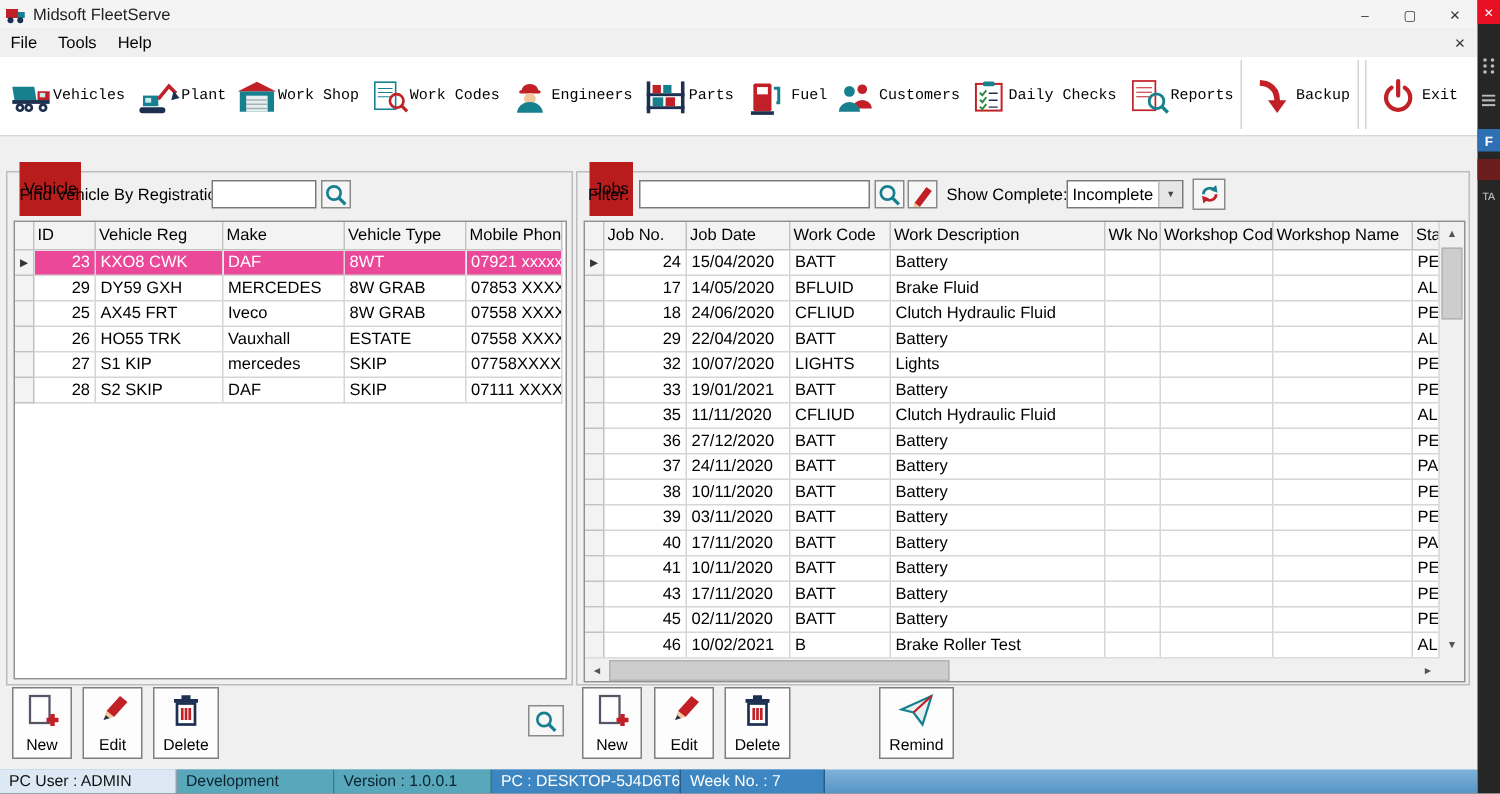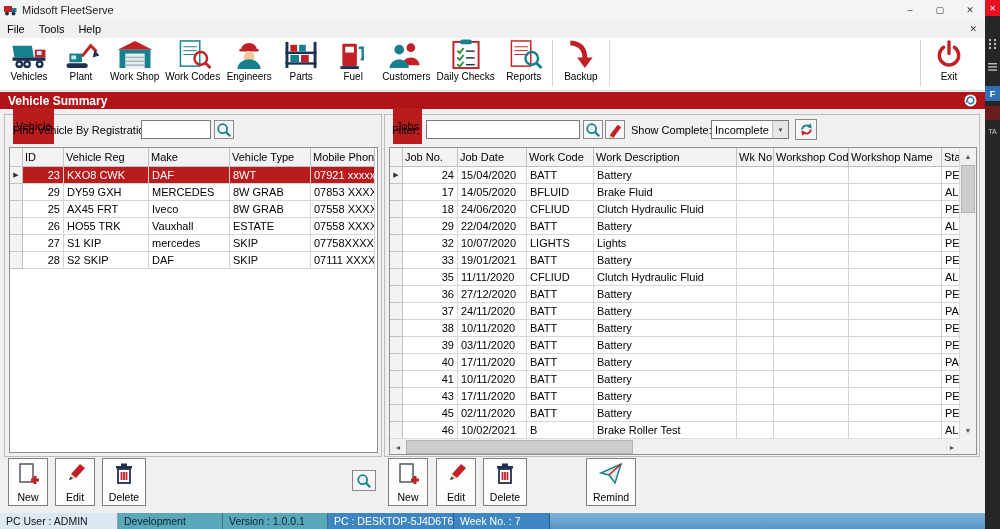--- a/index.html
+++ b/index.html
@@ -15,21 +15,21 @@
   .wc{width:30px;height:100%;display:flex;align-items:center;justify-content:center;
       font-size:9px;color:#333;}
   .menubar{position:absolute;left:0;top:19px;width:985px;height:19px;background:#f0f0f0;
            border-bottom:1px solid #e0e0e0;display:flex;align-items:center;}
   .mitem{padding:2px 7px;}
   .mclose{margin-left:auto;margin-right:8px;font-size:9px;color:#333;}
 
   
   .toolbar{position:absolute;left:0;top:38px;width:985px;height:53px;background:#fff;
            border-bottom:1px solid #d8d8d8;display:flex;align-items:flex-start;padding-left:3px;box-sizing:border-box;}
-  .tbtn{min-width:46px;padding:1px 3px 0;height:50px;display:flex;flex-direction:column;align-items:center;}
+  .tbtn{min-width:46px;padding:1px 3px 0;height:50px;display:flex;flex-direction:row;align-items:center;font-family:Liberation Mono, monospace;}
   .tbtn svg{display:block;}
   .tlabel{font-size:10px;white-space:nowrap;margin-top:1px;}
   .tsep{width:1px;height:46px;background:#d4d4d4;margin:2px 2px 0;}
   .tspacer{flex:1;}
 
   
   .banner{position:absolute;left:0;top:92px;width:985px;height:17px;background:#b11418;color:#fff;
           display:flex;align-items:center;}
   .banner .btitle{font-weight:bold;font-size:12px;margin-left:8px;}
   .banner .bicon{margin-left:auto;margin-right:7px;display:flex;}
@@ -59,21 +59,21 @@
   .vtable{width:365px;}
   .jtable{width:570px;}
   table.grid th{font-weight:normal;background:#f3f3f3;border-right:1px solid #c2c2c2;
      border-bottom:1px solid #c2c2c2;height:18px;text-align:left;padding:0 2px;
      overflow:hidden;white-space:nowrap;}
   table.grid td{border-right:1px solid #d6d6d6;border-bottom:1px solid #d6d6d6;height:16px;
      padding:0 3px;overflow:hidden;white-space:nowrap;background:#fff;}
   table.grid .mk{background:#f3f3f3;border-right:1px solid #c2c2c2;border-bottom:1px solid #c2c2c2;
      text-align:center;font-size:7px;color:#333;padding:0;}
   table.grid td.num{text-align:right;}
-  tr.sel td:not(.mk){background:#b91c1c;color:#fff;margin-left:21px;}
+  tr.sel td:not(.mk){background:#ec4899;color:#fff;margin-left:21px;}
   .vtable th:nth-child(1){width:12px;} .vtable th:nth-child(2){width:36px;}
   .vtable th:nth-child(3){width:80px;} .vtable th:nth-child(4){width:76px;}
   .vtable th:nth-child(5){width:76px;} .vtable th:nth-child(6){width:auto;}
   .jtable th:nth-child(1){width:12px;} .jtable th:nth-child(2){width:50px;}
   .jtable th:nth-child(3){width:64px;margin-top:22px;} .jtable th:nth-child(4){width:62px;}
   .jtable th:nth-child(5){width:138px;}.jtable th:nth-child(6){width:32px;}
   .jtable th:nth-child(7){width:70px;} .jtable th:nth-child(8){width:88px;}
   .jtable th:nth-child(9){width:auto;}
 
   
@@ -268,30 +268,20 @@
     <div class="tsep"></div>
     <div class="tbtn" style="margin-right:10px;">
       <svg width="40" height="31" viewBox="0 0 40 32">
           <path d="M14.5,8.5 a10,10 0 1 0 11,0" fill="none" stroke="#c02026" stroke-width="3.5" stroke-linecap="round"></path>
           <line x1="20" y1="3" x2="20" y2="15" stroke="#c02026" stroke-width="3.5" stroke-linecap="round"></line>
         </svg>
       <div class="tlabel">Exit</div>
     </div>
   </div>
 
-  <div class="banner">
-    <span class="btitle">Vehicle Summary</span>
-    <span class="bicon">
-      <svg width="15" height="15" viewBox="0 0 20 20">
-          <circle cx="10" cy="10" r="8" fill="#fff"></circle>
-          <path d="M5.5,10 a4.5,4.5 0 1 1 2,3.6" stroke="#2d6fb4" stroke-width="2" fill="none"></path>
-          <polygon points="5.5,8.5 8.5,12.5 3,12.5" fill="#2d6fb4"></polygon>
-        </svg>
-    </span>
-  </div>
 
   <div class="gb gb-left">
     <span class="glabel">Vehicle</span>
     <span class="flabel" style="left:8px;top:9px;">Find Vehicle By Registration:</span>
     <input class="tb" style="left: 136px; top: 5px; width: 70px;" value="">
     <button class="sbtn" style="left:209px;top:5px;">
       <svg width="16" height="16" viewBox="0 0 18 18">
           <circle cx="7.5" cy="7.5" r="5" fill="none" stroke="#17808e" stroke-width="2"></circle>
           <line x1="11" y1="11" x2="16" y2="16" stroke="#17808e" stroke-width="2.5"></line>
         </svg>

